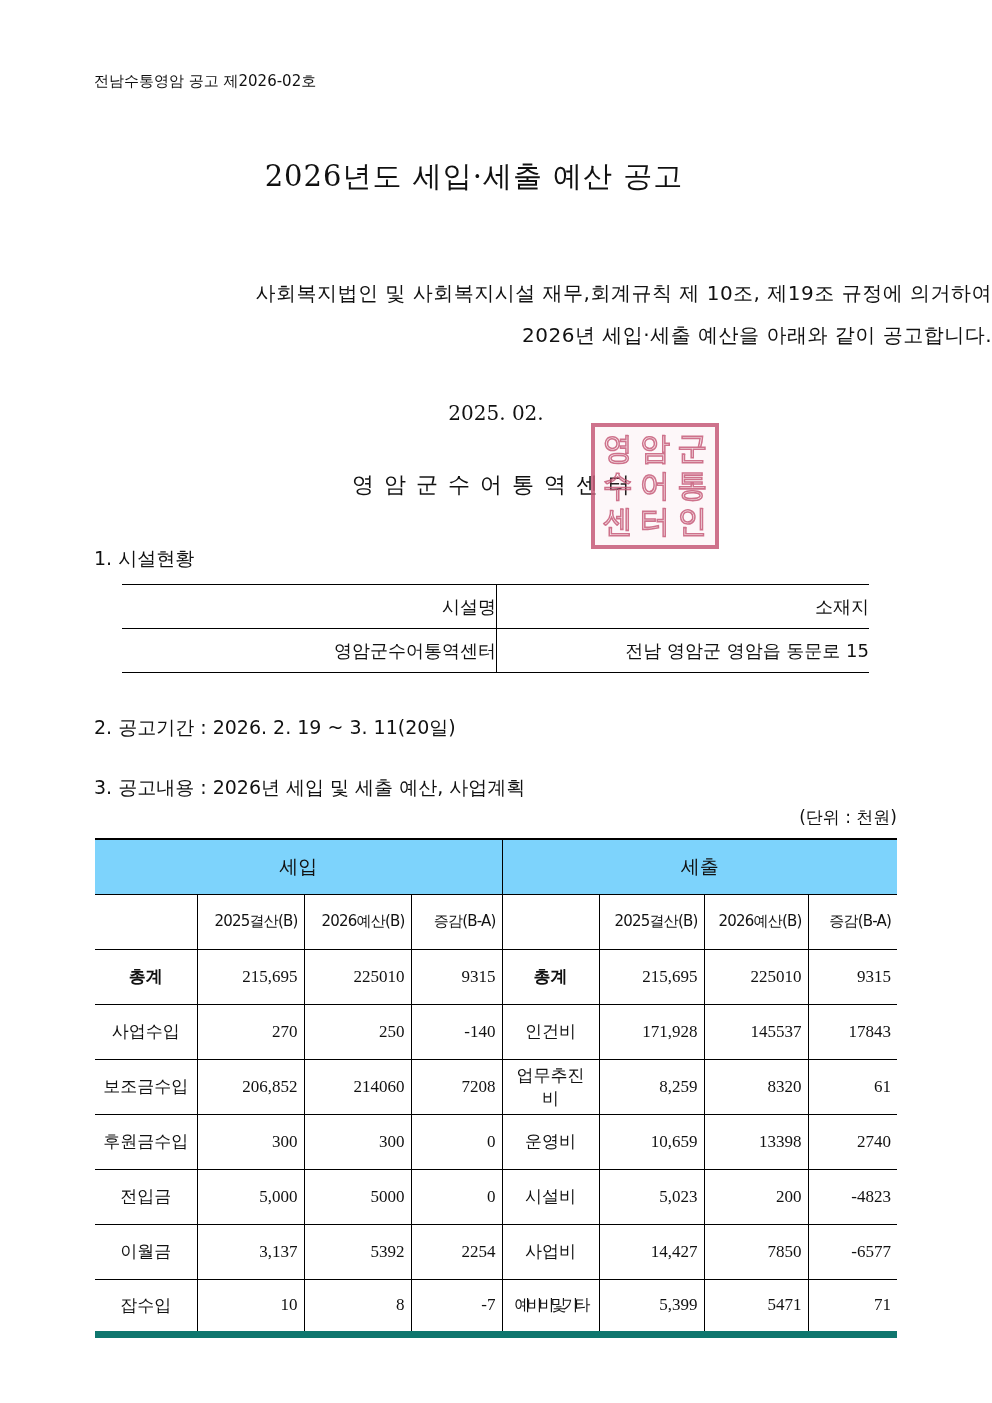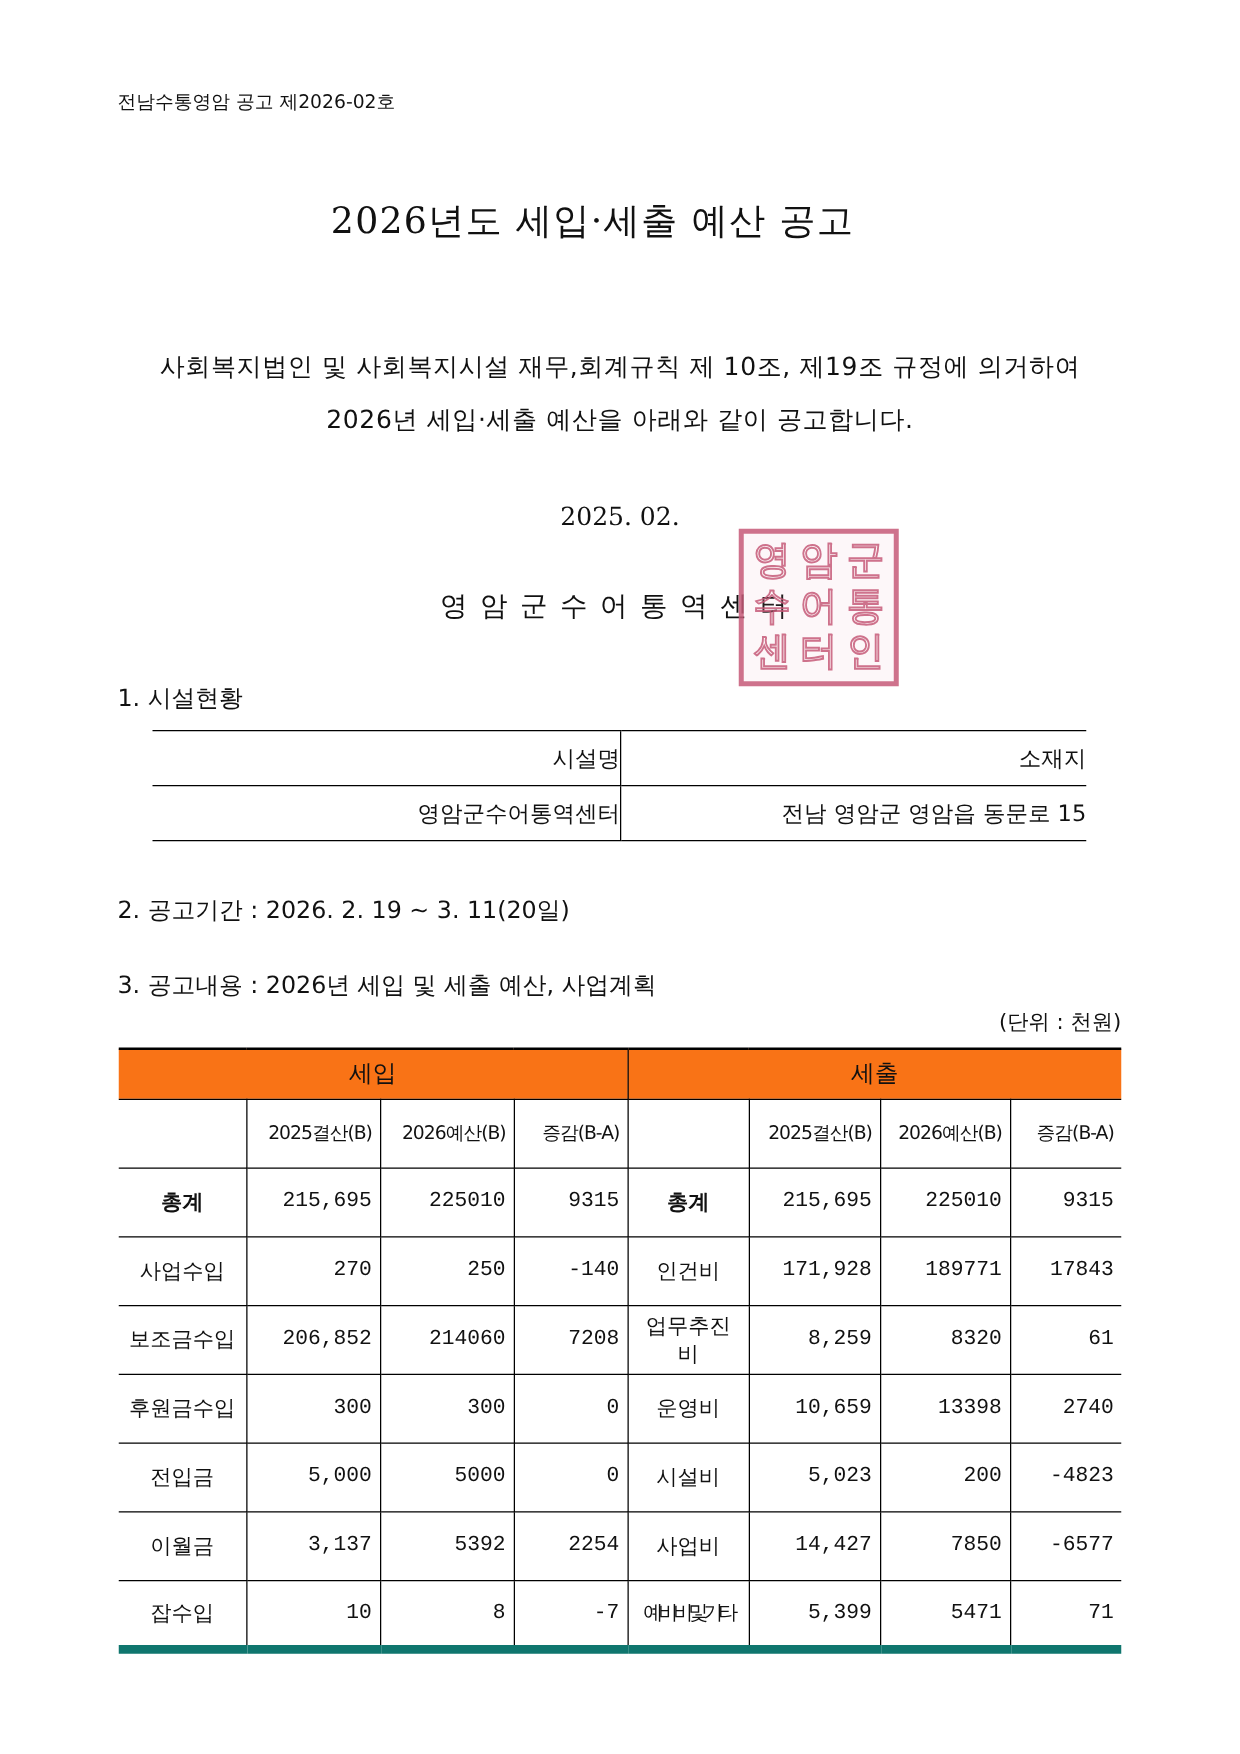--- a/index.html
+++ b/index.html
@@ -4,21 +4,21 @@
   <style>
     html, body { margin: 0; padding: 0; background: #ffffff; }
     body {
       width: 992px; height: 1403px; position: relative; overflow: hidden;
       font-family: "DejaVu Serif", "Liberation Serif", serif;
       color: #111111;
     }
     .abs { position: absolute; }
     .doc-number { left: 94px; top: 72px; font-size: 15px; font-family: "DejaVu Sans", sans-serif; }
     .doc-title { left: 0; width: 948px; top: 157px; text-align: center; font-size: 29px; letter-spacing: 1px; }
-    .intro { left: 0; width: 992px; text-align: center; font-size: 20px; font-family: "DejaVu Sans", sans-serif; letter-spacing: 0.5px; }
+    .intro { left: 0; width: 992px; text-align: right; font-size: 20px; font-family: "DejaVu Sans", sans-serif; letter-spacing: 0.5px; }
     .intro-1 { top: 280px; }
     .intro-2 { top: 322px; }
     .doc-date { left: 0; width: 992px; top: 401px; text-align: center; font-size: 20px; }
     .org-name { left: 0; width: 992px; top: 470px; text-align: center; font-size: 22px; letter-spacing: 10px; font-family: "DejaVu Sans", sans-serif; }
 
     .stamp {
       left: 591px; top: 423px; width: 128px; height: 126px;
       border: 4px solid #c65a78; box-sizing: border-box;
       background: rgba(235, 170, 190, 0.10);
       display: grid; grid-template-columns: repeat(3, 1fr); grid-template-rows: repeat(3, 1fr);
@@ -49,26 +49,26 @@
     .facility-table .c1 { width: 374px; }
 
     .budget-table { left: 95px; top: 838px; width: 802px; font-size: 16px; font-family: "DejaVu Sans", sans-serif; table-layout: fixed; }
     .budget-table td, .budget-table th {
       border: 1px solid #000; padding: 0 6px; font-weight: normal; box-sizing: border-box;
     }
     .budget-table tr:first-child th { border-top: 2px solid #000; }
     .budget-table tr:last-child td { border-bottom: 7px solid #0f766e; }
     .budget-table tr > *:first-child { border-left: none; }
     .budget-table tr > *:last-child { border-right: none; }
-    .budget-table .group-head { background: #f97316; height: 40px; text-align: center; font-size: 19px; }
+    .budget-table .group-head { background: #7dd3fc; height: 55px; text-align: center; font-size: 19px; }
     .budget-table .group-head.left { border-right: 1px solid #000; }
     .budget-table .col-head { height: 55px; text-align: right; font-size: 15px; letter-spacing: -0.8px; }
     .budget-table .row td { height: 55px; }
     .budget-table .label { text-align: center; font-size: 17px; }
-    .budget-table .num { text-align: right; font-family: Liberation Mono, monospace; font-size: 17px; }
+    .budget-table .num { text-align: right; font-family: Liberation Serif, serif; font-size: 17px; }
     .budget-table .total .label { font-weight: bold; }
     .budget-table .condensed { letter-spacing: -4px; font-size: 16px; }
   </style>
 </head>
 <body>
 
 <div class="abs doc-number">전남수통영암 공고 제2026-02호</div>
 <div class="abs doc-title">2026년도 세입·세출 예산 공고</div>
 
 <div class="abs intro intro-1">사회복지법인 및 사회복지시설 재무,회계규칙 제 10조, 제19조 규정에 의거하여</div>
@@ -145,21 +145,21 @@
     <td class="num">225010</td>
     <td class="num">9315</td>
   </tr>
   <tr class="row">
     <td class="label">사업수입</td>
     <td class="num">270</td>
     <td class="num">250</td>
     <td class="num">-140</td>
     <td class="label">인건비</td>
     <td class="num">171,928</td>
-    <td class="num">189771</td>
+    <td class="num">145537</td>
     <td class="num">17843</td>
   </tr>
   <tr class="row">
     <td class="label">보조금수입</td>
     <td class="num">206,852</td>
     <td class="num">214060</td>
     <td class="num">7208</td>
     <td class="label">업무추진비</td>
     <td class="num">8,259</td>
     <td class="num">8320</td>

